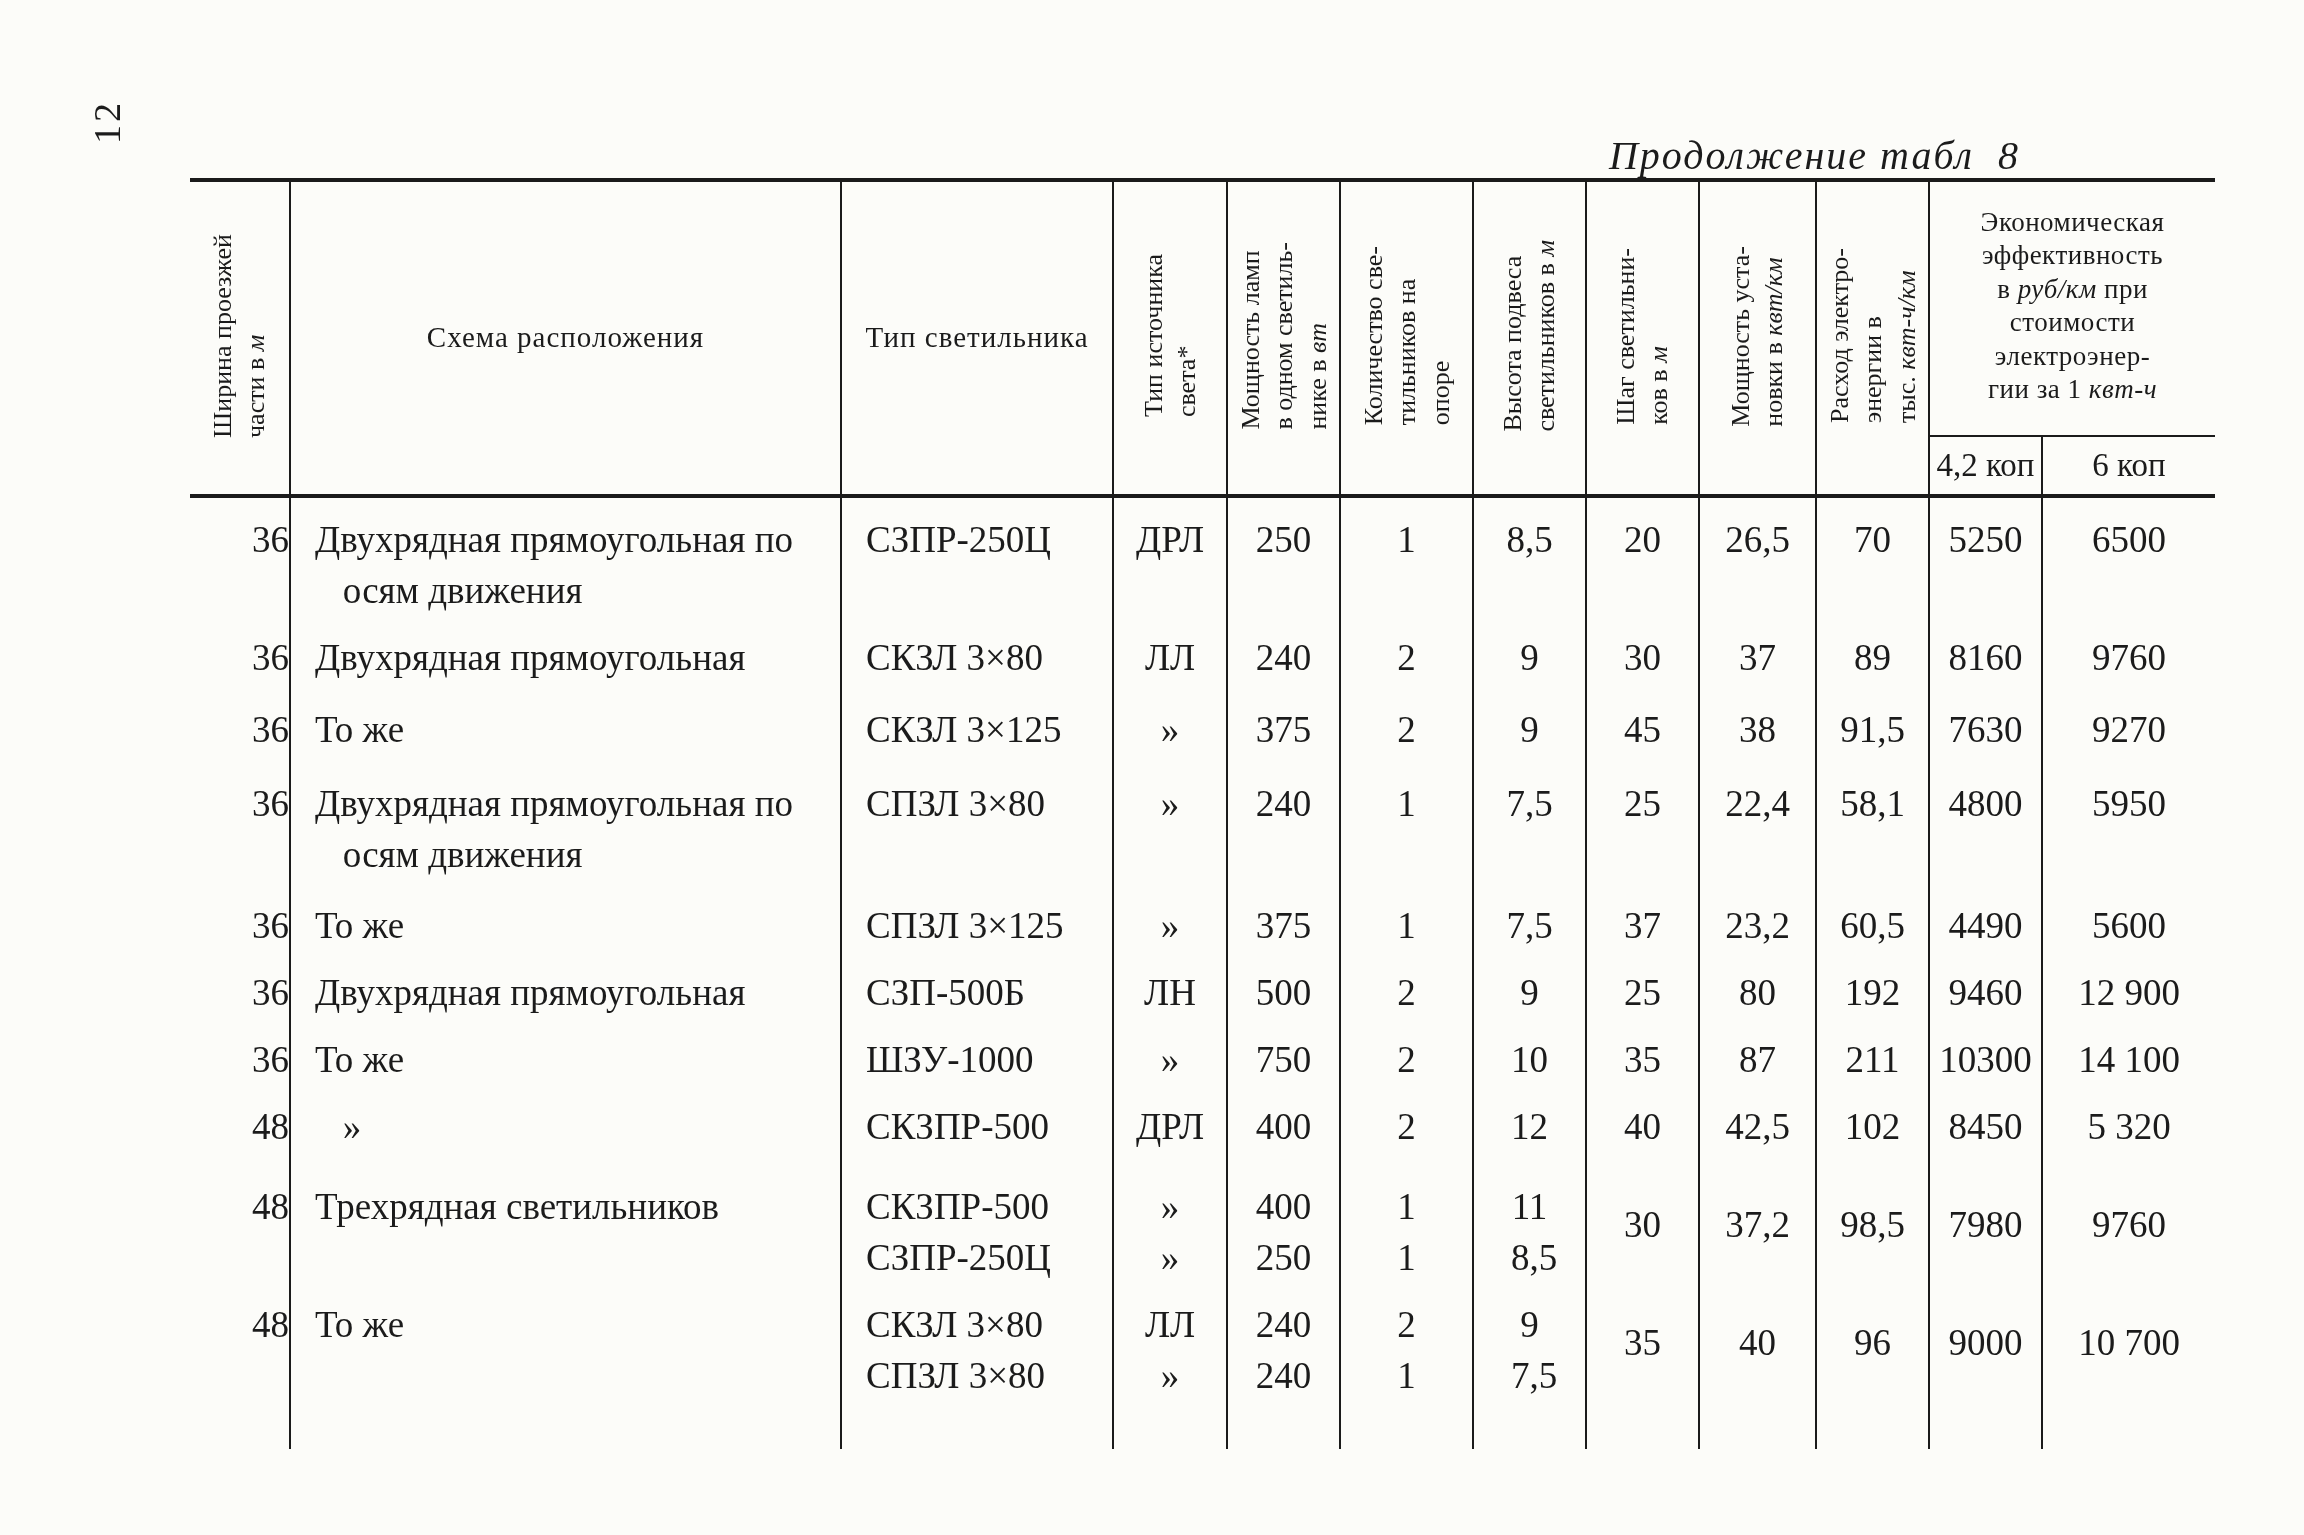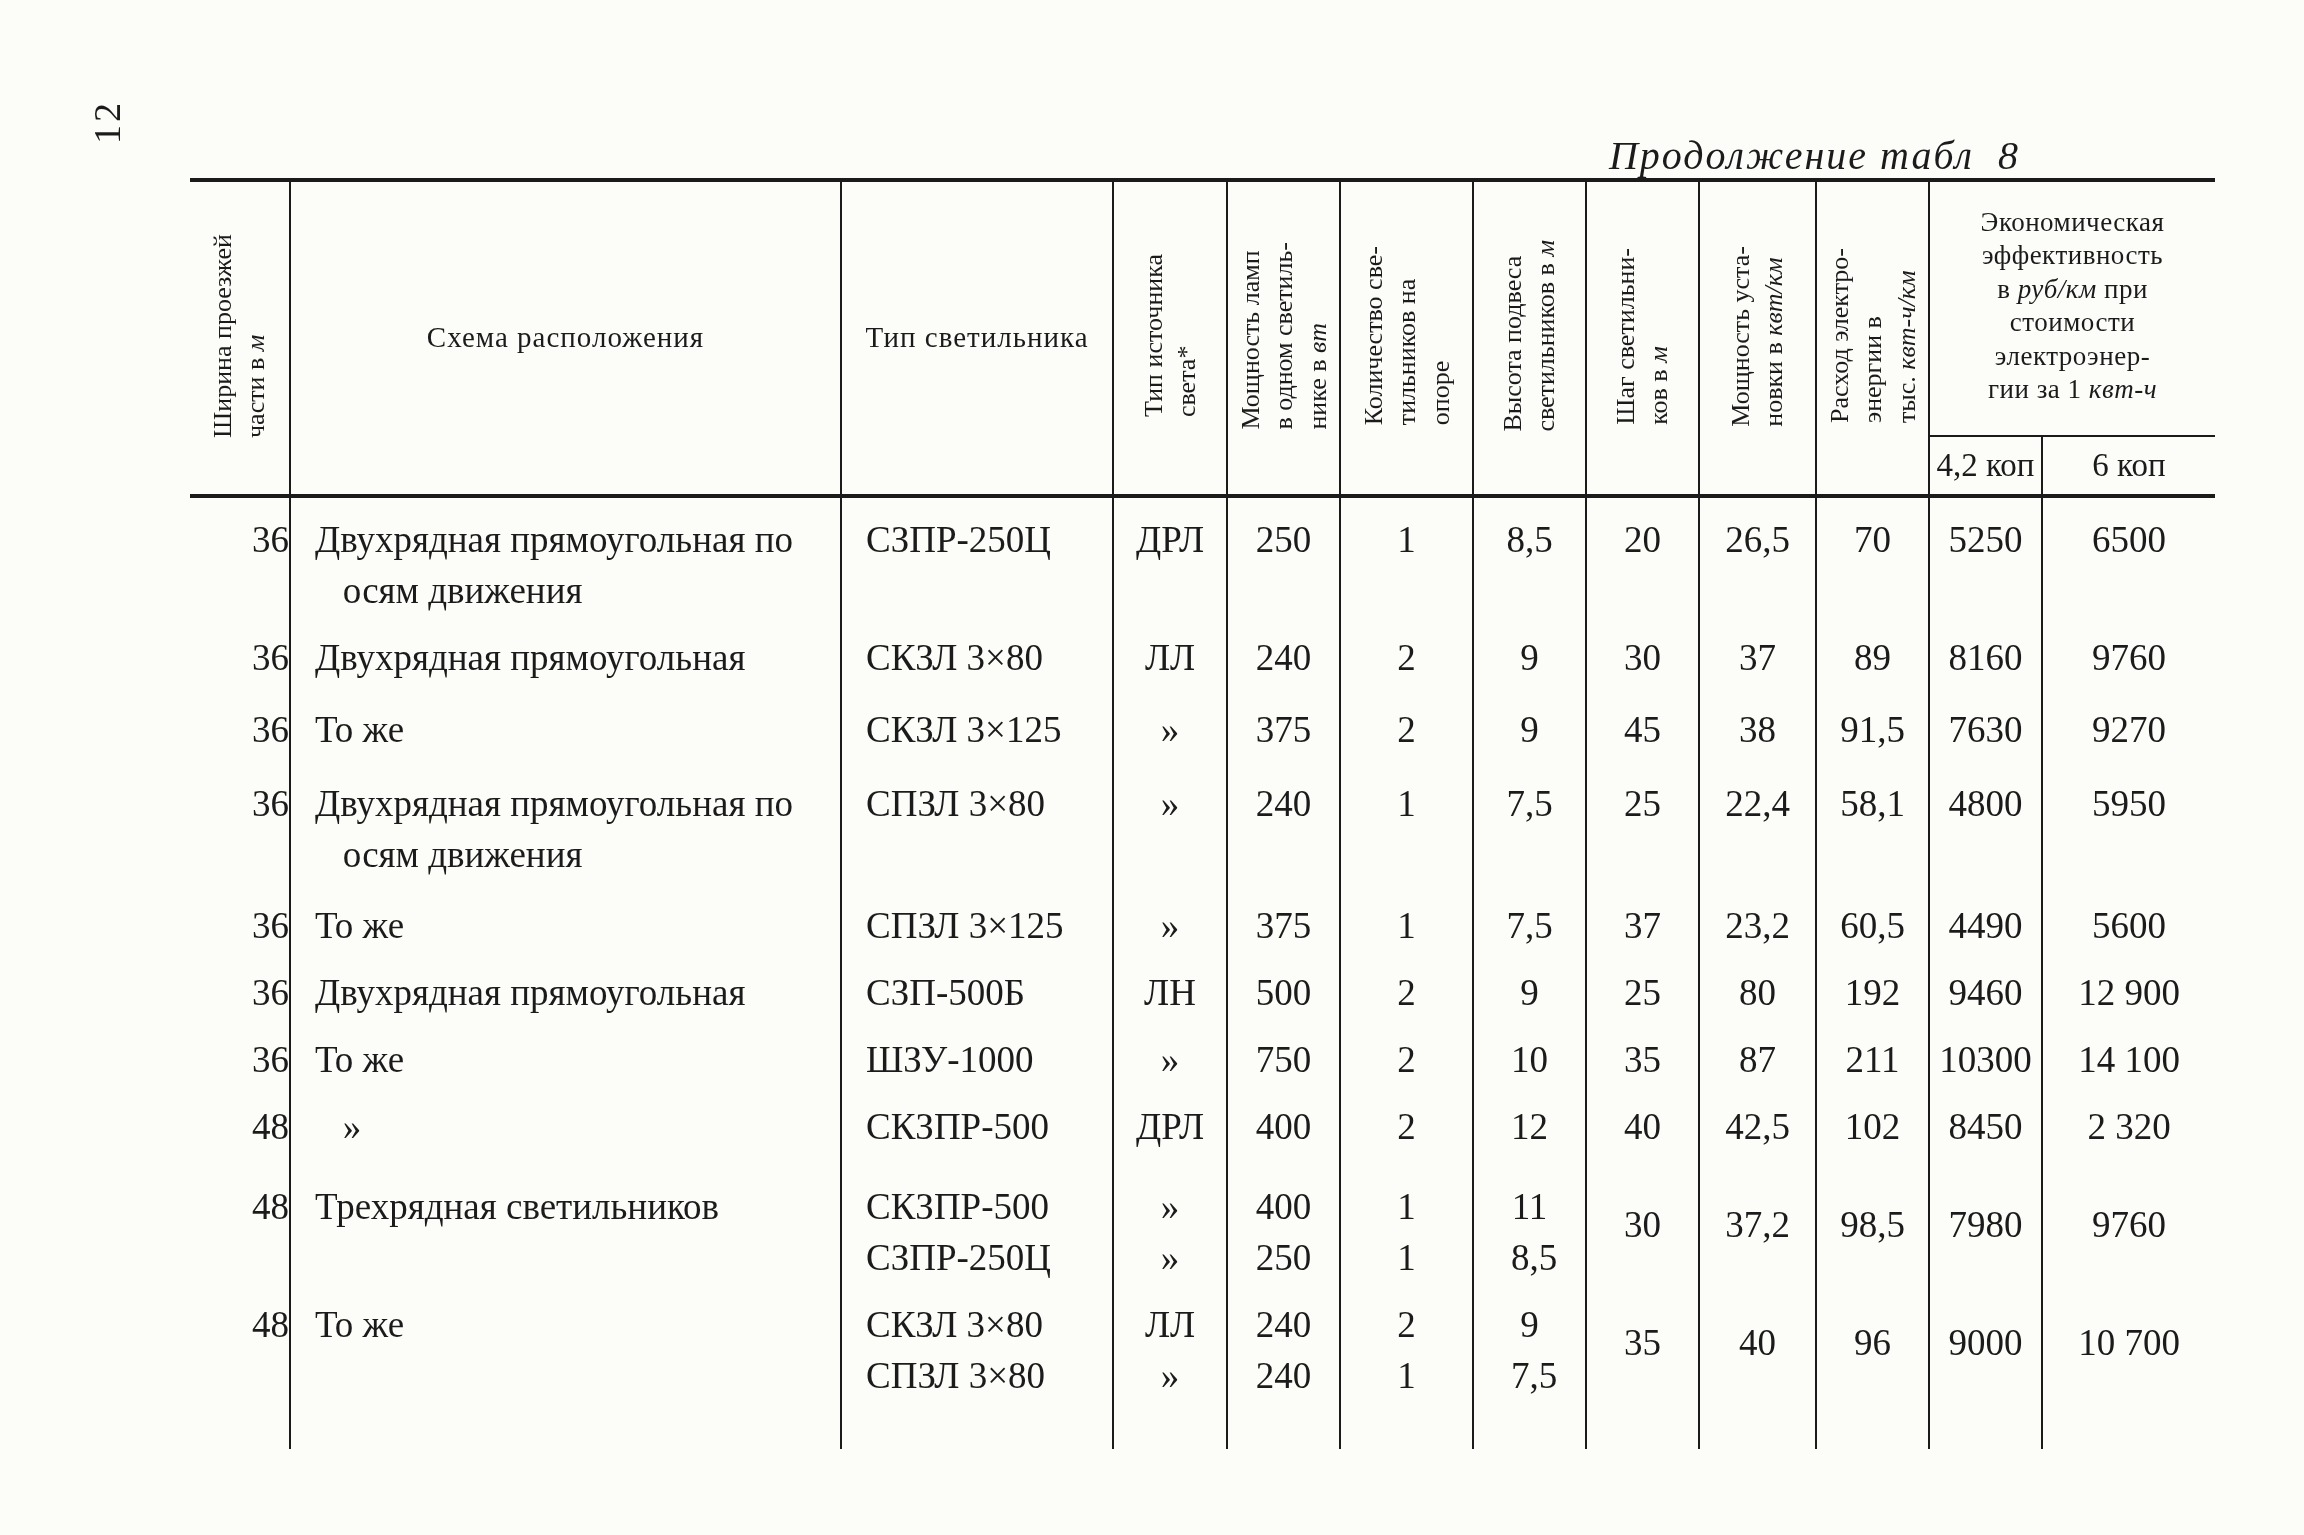--- a/index.html
+++ b/index.html
@@ -261,21 +261,21 @@
     <td class="c-scheme">&nbsp;&nbsp;&nbsp;»</td>
     <td class="c-type">СКЗПР-500</td>
     <td class="c-source">ДРЛ</td>
     <td class="c-num">400</td>
     <td class="c-num">2</td>
     <td class="c-num">12</td>
     <td class="c-num">40</td>
     <td class="c-num">42,5</td>
     <td class="c-num">102</td>
     <td class="c-num">8450</td>
-    <td class="c-num">2 320</td>
+    <td class="c-num">5 320</td>
   </tr>
         <tr>
     <td class="c-width">48</td>
     <td class="c-scheme">Трехрядная светильников</td>
     <td class="c-type">СКЗПР-500
 СЗПР-250Ц</td>
     <td class="c-source">»
 »</td>
     <td class="c-num">400
 250</td>

